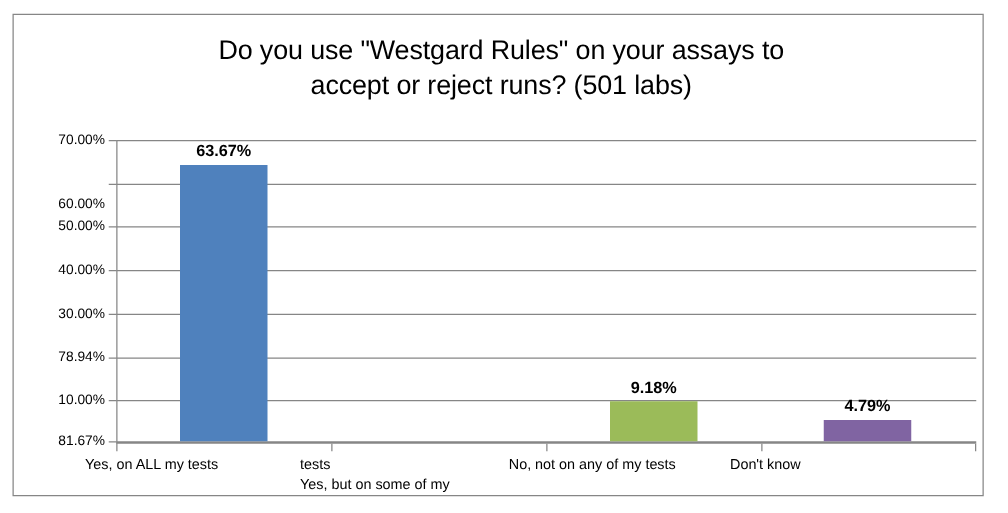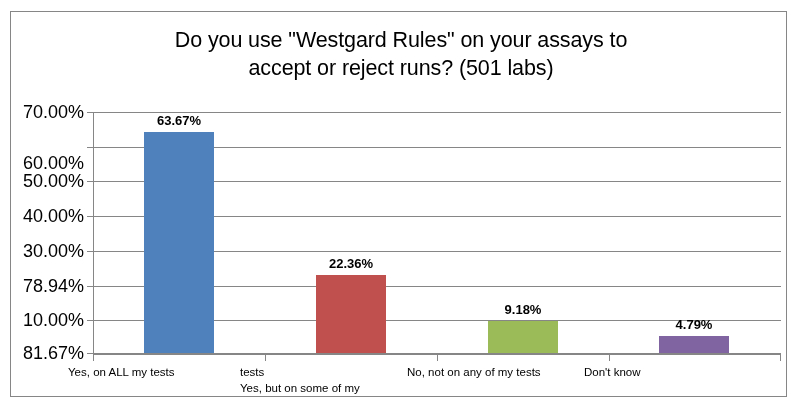--- a/index.html
+++ b/index.html
@@ -78,21 +78,21 @@
     width: 6px;
     height: 1px;
     background: #868686;
     left: -6px;
   }
   .y-label {
     position: absolute;
     right: 100%;
     margin-right: 9px;
     transform: translateY(-50%);
-    font-size: 18px;
+    font-size: 11px;
     color: #000000;
     white-space: nowrap;
     text-align: right;
   }
   
   .cat-tick {
     position: absolute;
     top: 100%;
     width: 1px;
     height: 6px;
@@ -173,23 +173,20 @@
 
       <span class="cat-tick" style="left:0px;"></span>
       <span class="cat-tick" style="left:172px;"></span>
       <span class="cat-tick" style="left:344px;"></span>
       <span class="cat-tick" style="left:516px;"></span>
       <span class="cat-tick" style="left:687px;"></span>
 
       <div class="bar" style="left:51px; width:70px; height:221.0px; background:#4F81BD;">
         <span class="bar-value">63.67%</span>
       </div>
-      <div class="bar" style="left:223px; width:70px; height:77.6px; background:#C0504D;">
-        <span class="bar-value">22.36%</span>
-      </div>
       <div class="bar" style="left:395px; width:70px; height:31.9px; background:#9BBB59;">
         <span class="bar-value">9.18%</span>
       </div>
       <div class="bar" style="left:566px; width:70px; height:16.6px; background:#8064A2;">
         <span class="bar-value">4.79%</span>
       </div>
     </div>
 
     <div class="cat-label" style="left:57px; width:150px;">
       <div>Yes, on ALL my tests</div>

